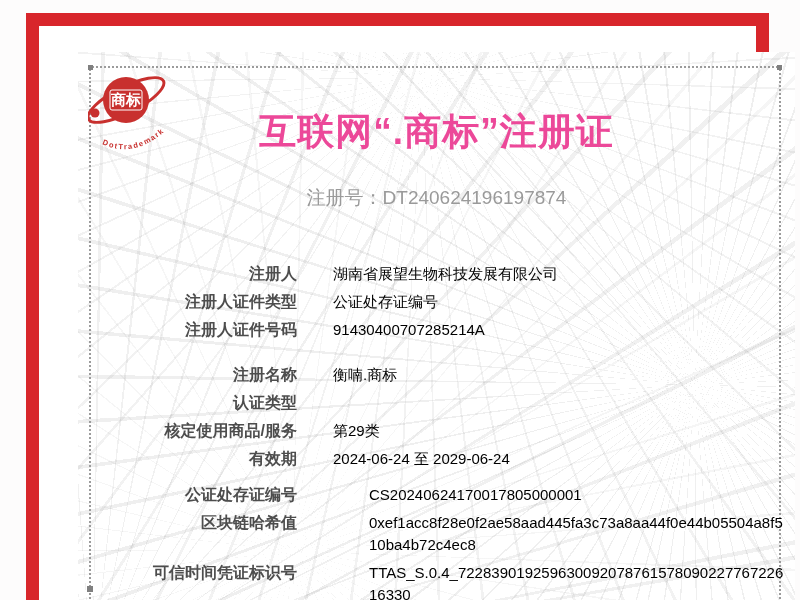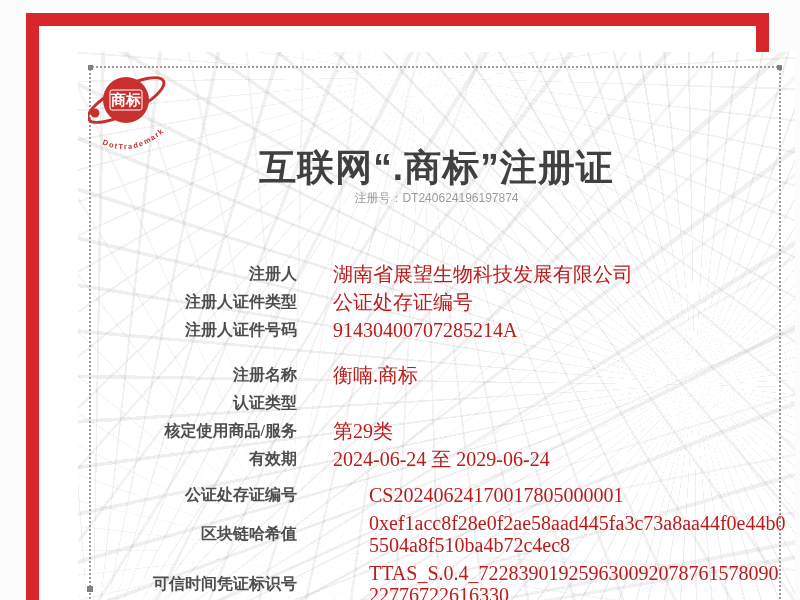--- a/index.html
+++ b/index.html
@@ -28,41 +28,41 @@
   .dotted{
     position:absolute;left:11px;top:14px;width:692px;height:640px;
     border:2px dotted #9b9b9b;box-sizing:border-box;
   }
   .corner{position:absolute;width:5px;height:5px;background:#808080;}
   .corner.tl{left:-3px;top:-3px;}
   .corner.tr{right:-3px;top:-3px;}
   .corner.ml{left:-4px;top:518px;width:6px;height:6px;}
   .logo{position:absolute;left:10px;top:10px;width:118px;height:106px;}
   .title{
-    position:absolute;left:0;top:92px;width:100%;
+    position:absolute;left:0;top:56px;width:100%;
     text-align:center;font-size:37px;line-height:48px;font-weight:700;
-    color:#404040;letter-spacing:1px;
+    color:#ec4899;letter-spacing:1px;
   }
   .subtitle{
     position:absolute;left:0;top:134px;width:100%;
-    text-align:center;font-size:12px;line-height:24px;color:#9a9a9a;
+    text-align:center;font-size:19px;line-height:24px;color:#9a9a9a;
   }
   .fields{position:absolute;left:11px;top:208px;width:698px;}
   .group{margin:0;}
   .group.g2{margin-top:17px;}
   .group.g3{margin-top:8px;}
-  .row{display:flex;align-items:center;font-family:Liberation Serif, serif;}
+  .row{display:flex;align-items:flex-start;}
   .g1 .row,.g2 .row{line-height:28px;}
   .g3 .row{line-height:22px;padding:3px 0;gap:36px;}
   .flabel{
     width:208px;text-align:right;font-weight:700;color:#4d4d4d;
     font-size:16px;flex:0 0 208px;
   }
   .fvalue{
-    margin-left:36px;width:440px;color:#b91c1c;font-size:20px;
+    margin-left:36px;width:440px;color:#000000;font-size:15px;
     word-break:break-all;
   }
 </style>
 </head>
 <body>
 
 <div class="page">
   <div class="red-frame">
     <div class="inner">
       <div class="guilloche"></div>

